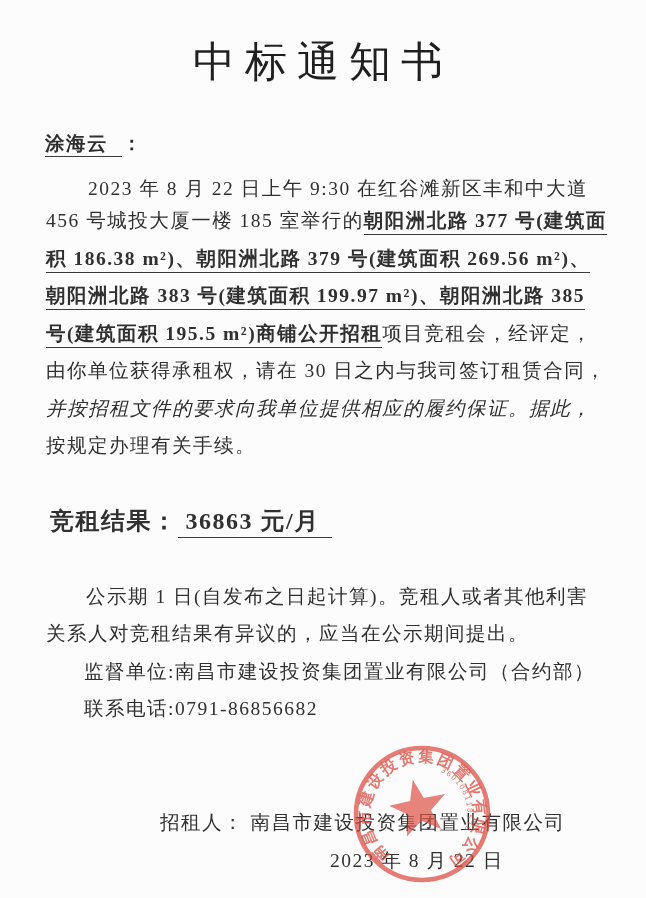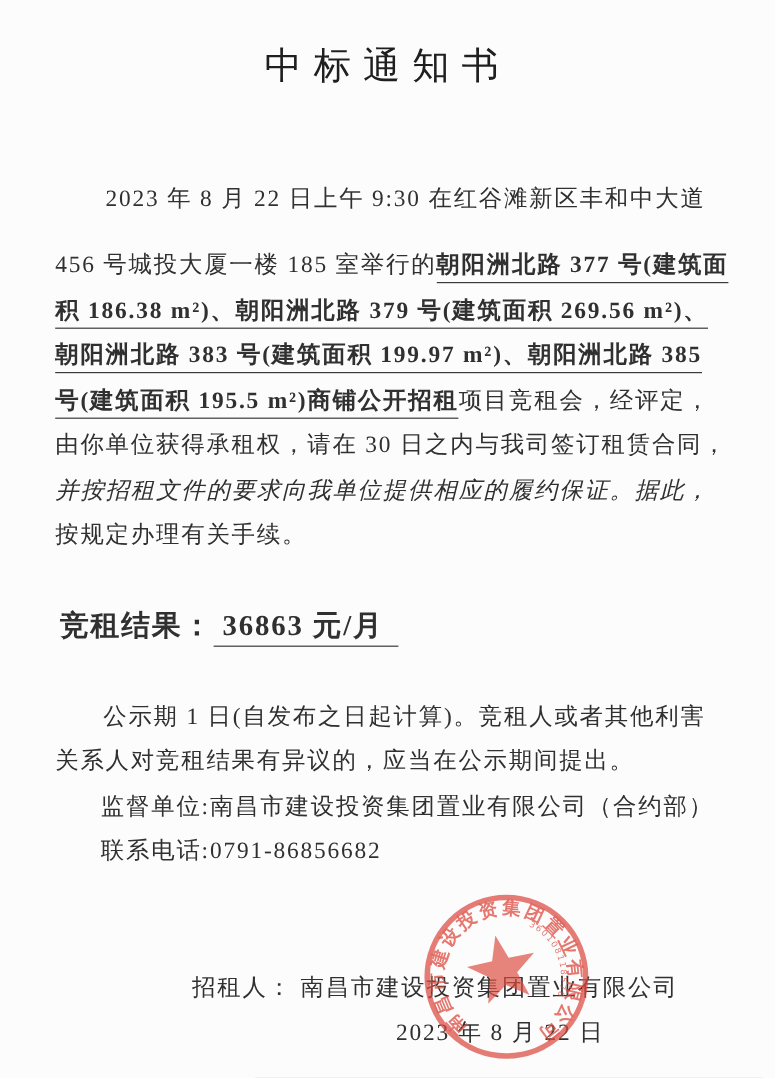--- a/index.html
+++ b/index.html
@@ -10,21 +10,21 @@
     margin: 0 auto;
     background: #fcfcfc;
     font-family: "Liberation Serif", "DejaVu Serif", serif;
     color: #2e2e2e;
     overflow: hidden;
   }
   .doc-title {
     position: absolute;
     top: 34px; left: 0; right: 0;
     text-align: center;
-    font-size: 31px;
+    font-size: 42px;
     letter-spacing: 10px;
     color: #1f1f1f;
     white-space: pre;
   }
   .line {
     position: absolute;
     font-size: 19.5px;
     letter-spacing: 1.5px;
     white-space: pre;
     color: #303030;
@@ -33,21 +33,21 @@
   .u-name {
     border-bottom: 1.5px solid #3a3a3a;
     padding-bottom: 2px;
     padding-right: 14px;
   }
   .bold-u {
     font-weight: bold;
     border-bottom: 1.5px solid #3a3a3a;
     padding-bottom: 3px;
   }
-  .l1 { top: 152px;   left: 88px; }
+  .l1 { top: 175px;   left: 88px; }
   .l2 { top: 207px;   left: 46px; }
   .l3 { top: 245px;   left: 46px; }
   .l4 { top: 282px;   left: 46px; }
   .l5 { top: 320px;   left: 46px; }
   .l6 { top: 357px;   left: 46px; }
   .l7 { top: 395px;   left: 46px; font-style: italic; }
   .l8 { top: 432px;   left: 46px; }
   .result-line { top: 505px; left: 50px; font-weight: bold; font-size: 24px; }
   .result-value {
     border-bottom: 1.6px solid #3a3a3a;
@@ -67,20 +67,21 @@
   }
   .seal svg { display: block; width: 100%; height: 100%; }
 </style>
 </head>
 <body>
 
 <div class="page">
 
   <div class="doc-title">中标通知书</div>
 
+  <div class="line salutation"><span class="u-name">涂海云</span><span>：</span></div>
 
   <div class="line l1">2023 年 8 月 22 日上午 9:30 在红谷滩新区丰和中大道</div>
   <div class="line l2"><span>456 号城投大厦一楼 185 室举行的</span><span class="bold-u">朝阳洲北路 377 号(建筑面</span></div>
   <div class="line l3"><span class="bold-u">积 186.38 m²)、朝阳洲北路 379 号(建筑面积 269.56 m²)、</span></div>
   <div class="line l4"><span class="bold-u">朝阳洲北路 383 号(建筑面积 199.97 m²)、朝阳洲北路 385</span></div>
   <div class="line l5"><span class="bold-u">号(建筑面积 195.5 m²)商铺公开招租</span><span>项目竞租会，经评定，</span></div>
   <div class="line l6">由你单位获得承租权，请在 30 日之内与我司签订租赁合同，</div>
   <div class="line l7">并按招租文件的要求向我单位提供相应的履约保证。据此，</div>
   <div class="line l8">按规定办理有关手续。</div>
 

